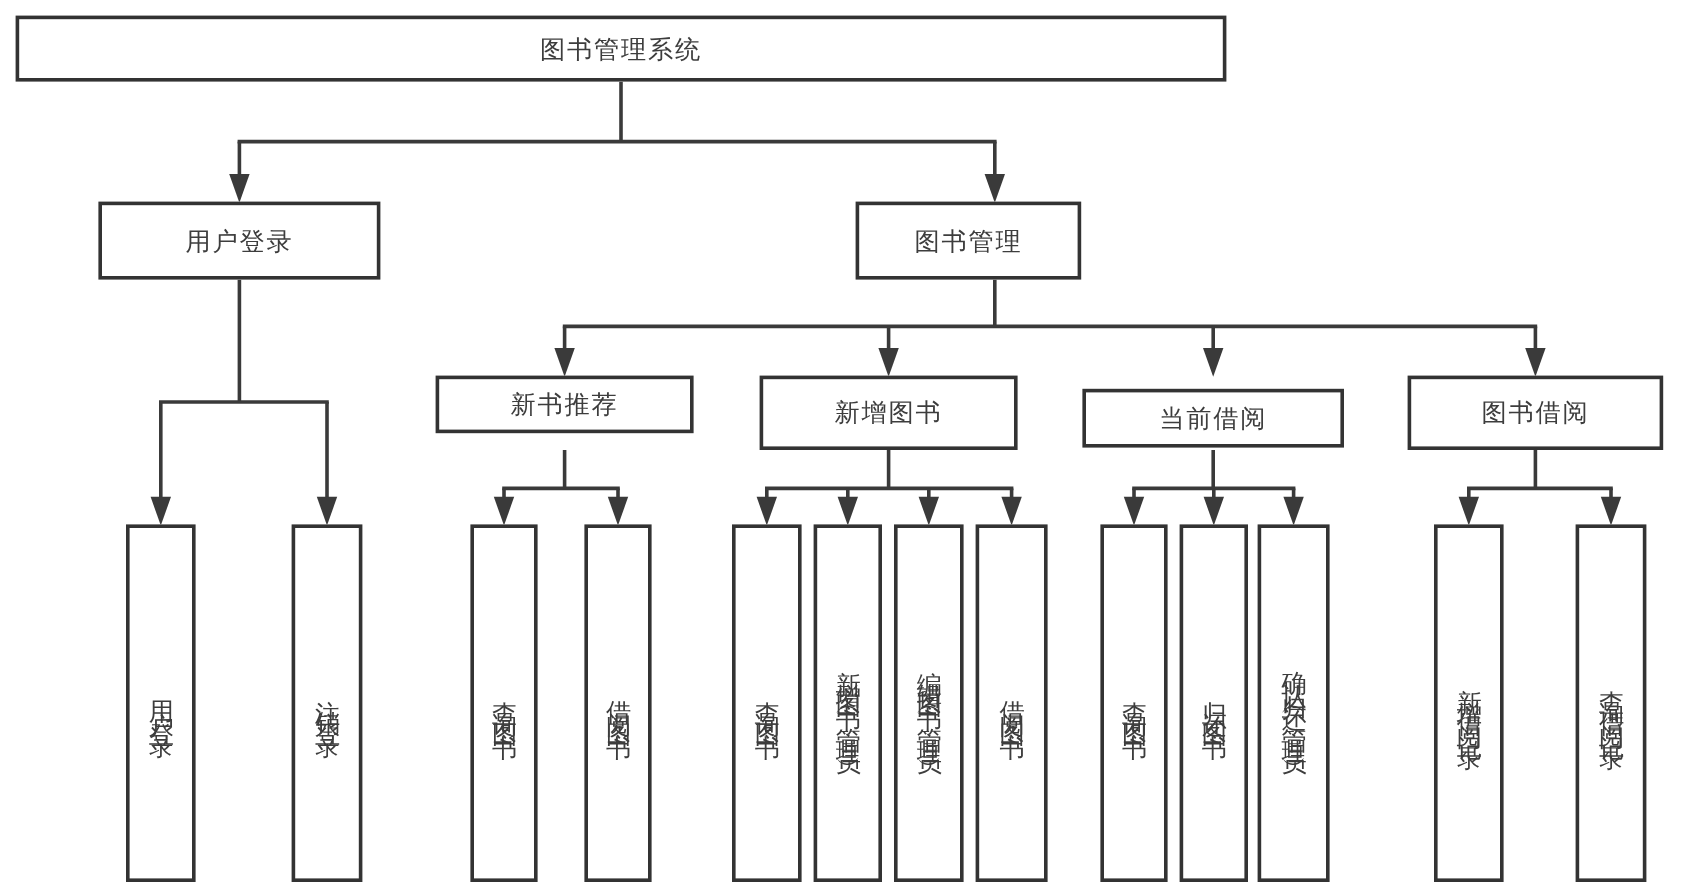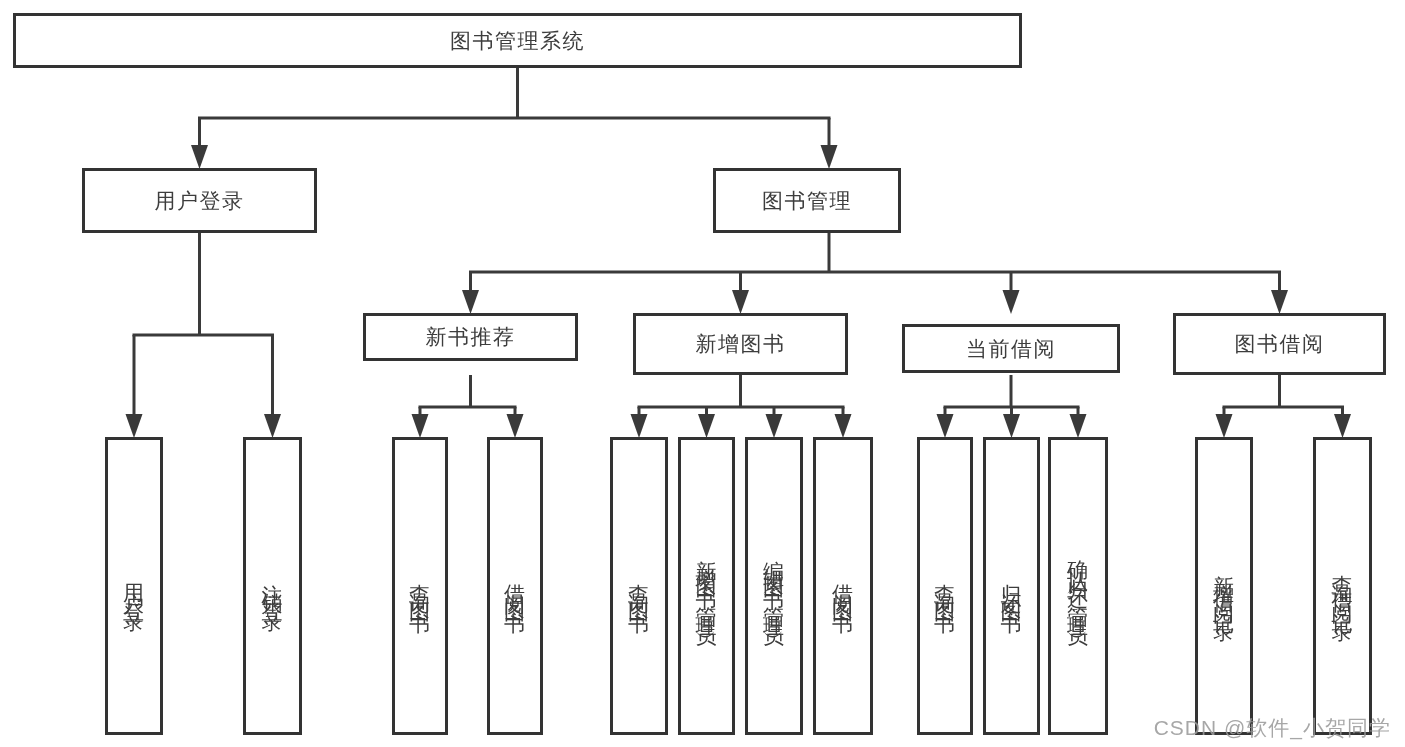--- a/index.html
+++ b/index.html
@@ -157,14 +157,13 @@
       <div class="node v" style="left: 1048px; top: 437px; width: 60px; height: 298px; border-color: rgb(51, 51, 51); background: rgb(255, 255, 255); color: rgb(61, 61, 61);">
         <span>确认归还（管理员）</span>
       </div>
       <div class="node v" style="left: 1195px; top: 437px; width: 58px; height: 298px; border-color: rgb(51, 51, 51); background: rgb(255, 255, 255); color: rgb(61, 61, 61);">
         <span>新增借阅记录</span>
       </div>
       <div class="node v" style="left: 1313px; top: 437px; width: 59px; height: 298px; border-color: rgb(51, 51, 51); background: rgb(255, 255, 255); color: rgb(61, 61, 61);">
         <span>查询借阅记录</span>
       </div>
     </div>
-  <div id="watermark" style="color: rgb(155, 155, 155);">CSDN @软件_小贺同学</div>
 </div>
 
 </body></html>

